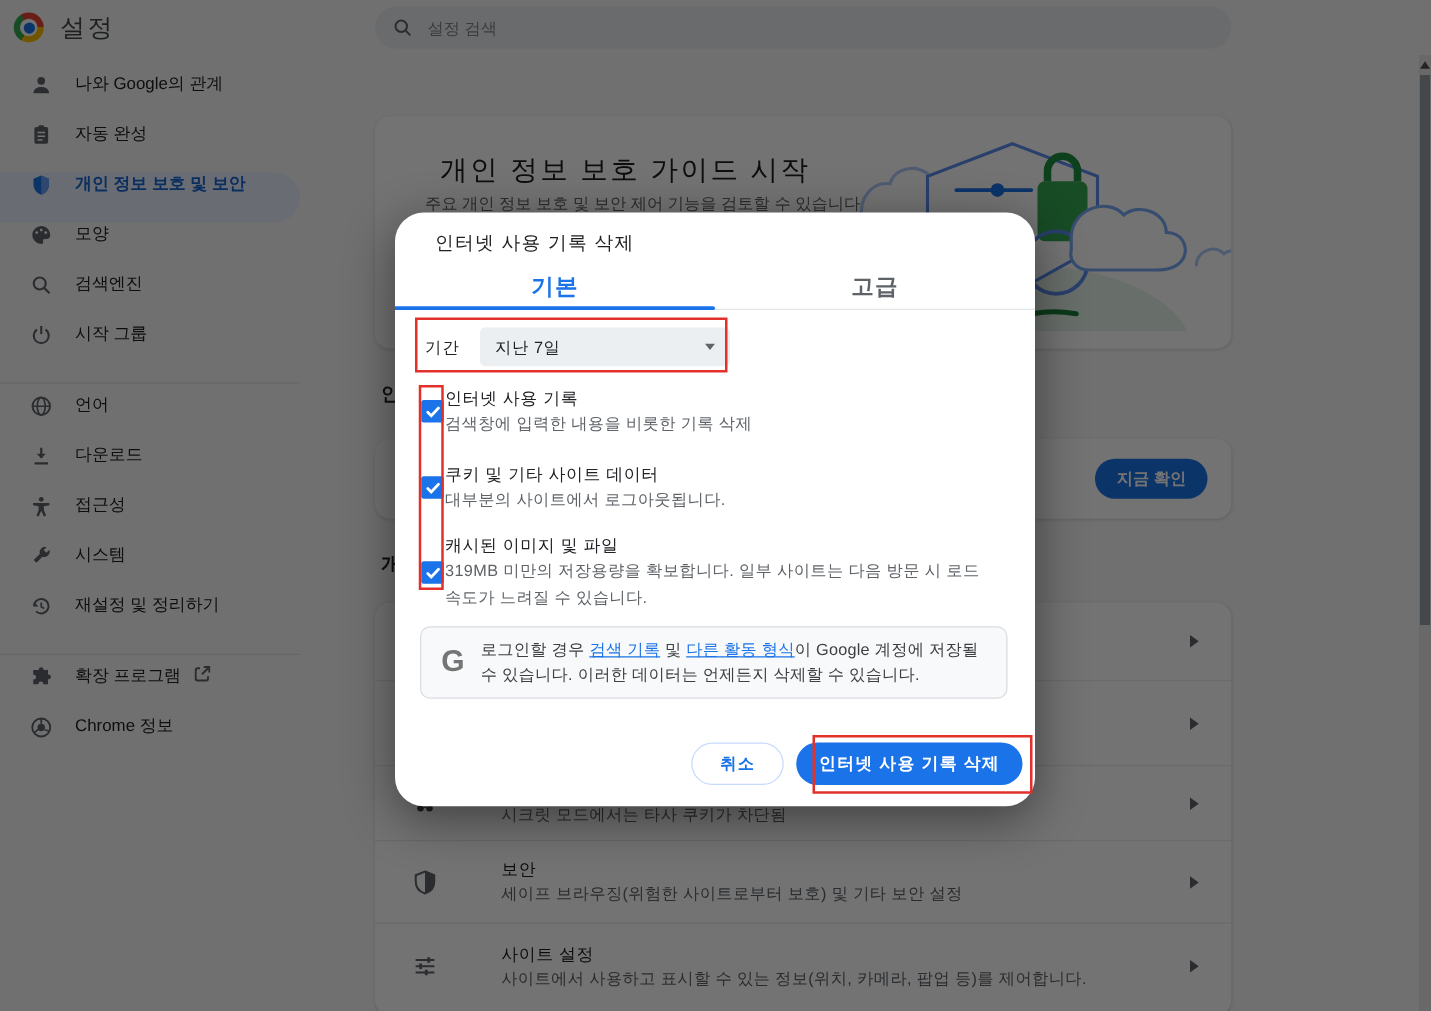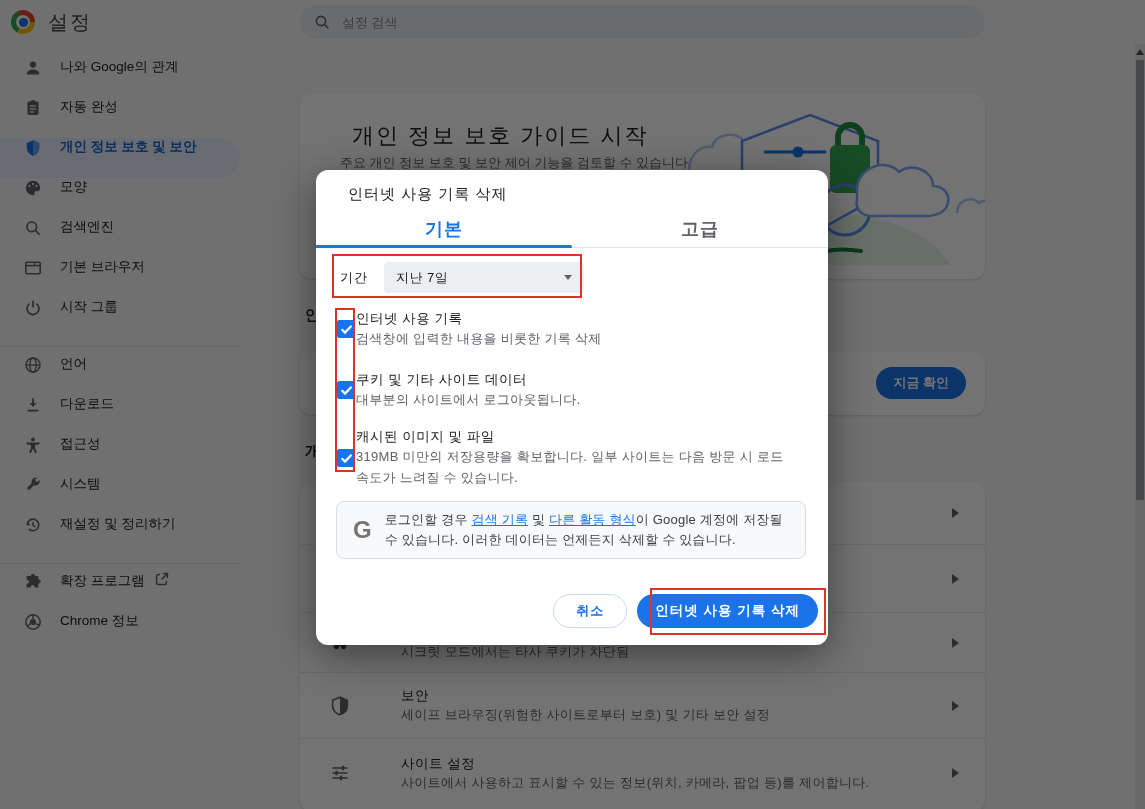--- a/index.html
+++ b/index.html
@@ -53,21 +53,21 @@
     border-left:7px solid #5f6368; border-top:5px solid transparent; border-bottom:5px solid transparent; }
 
   
   .scrollbar { position:absolute; right:0; top:44px; bottom:0; width:10px; background:#e9e9e9; z-index:2; }
   .scroll-up { position:absolute; top:5px; left:1px; width:0; height:0;
     border-bottom:6px solid #505050; border-left:4px solid transparent; border-right:4px solid transparent; }
   .scroll-thumb { position:absolute; top:16px; left:1px; width:8px; height:440px; background:#9aa0a6; }
 
   
   .scrim { position:absolute; inset:0; background:rgba(0,0,0,.55); z-index:50; }
-  .dialog { position:absolute; left:316px; top:170px; width:512px; height:475px; background:#fff; border-radius:12px;
+  .dialog { position:absolute; left:316px; top:170px; width:512px; height:475px; background:#fff; border-radius:23px;
     box-shadow:0 10px 40px rgba(0,0,0,.45); z-index:60; }
   .d-title { position:absolute; left:32px; top:15px; font-size:15px; color:#202124; letter-spacing:1px; }
   .d-tabs { position:absolute; left:0; right:0; top:40px; height:38px; display:flex; border-bottom:1px solid #e3e6e8; }
   .d-tab { width:50%; display:flex; align-items:center; justify-content:center; font-size:18px; font-weight:bold;
     color:#5f6368; cursor:pointer; letter-spacing:1px; }
   .d-tab.active { color:#1a73e8; }
   .d-tab-underline { position:absolute; left:0; bottom:-1px; width:50%; height:3px; background:#1a73e8; border-radius:0 3px 3px 0; }
 
   .d-time { position:absolute; left:24px; top:92px; display:flex; align-items:center; }
   .d-time-label { font-size:13px; color:#202124; letter-spacing:1px; }
@@ -170,30 +170,20 @@
       <span class="lbl">모양</span>
     </div>
     <div class="side-item">
       <span class="ic">
           <svg width="18" height="18" viewBox="0 0 18 18">
             <circle cx="7.8" cy="7.8" r="4.8" fill="none" stroke="#5f6368" stroke-width="1.7"></circle>
             <line x1="11.5" y1="11.5" x2="15.6" y2="15.6" stroke="#5f6368" stroke-width="1.7"></line>
           </svg>
         </span>
       <span class="lbl">검색엔진</span>
-    </div>
-    <div class="side-item">
-      <span class="ic">
-          <svg width="18" height="18" viewBox="0 0 18 18">
-            <rect x="1.8" y="3.2" width="14.4" height="11.6" rx="1.2" fill="none" stroke="#5f6368" stroke-width="1.6"></rect>
-            <line x1="1.8" y1="6.6" x2="16.2" y2="6.6" stroke="#5f6368" stroke-width="1.6"></line>
-            <line x1="10.5" y1="3.6" x2="10.5" y2="6.4" stroke="#5f6368" stroke-width="1.4"></line>
-          </svg>
-        </span>
-      <span class="lbl">기본 브라우저</span>
     </div>
     <div class="side-item">
       <span class="ic">
           <svg width="18" height="18" viewBox="0 0 18 18">
             <path d="M5.6 4.6a6 6 0 1 0 6.8 0" fill="none" stroke="#5f6368" stroke-width="1.7"></path>
             <line x1="9" y1="1.8" x2="9" y2="8.2" stroke="#5f6368" stroke-width="1.7"></line>
           </svg>
         </span>
       <span class="lbl">시작 그룹</span>
     </div>

